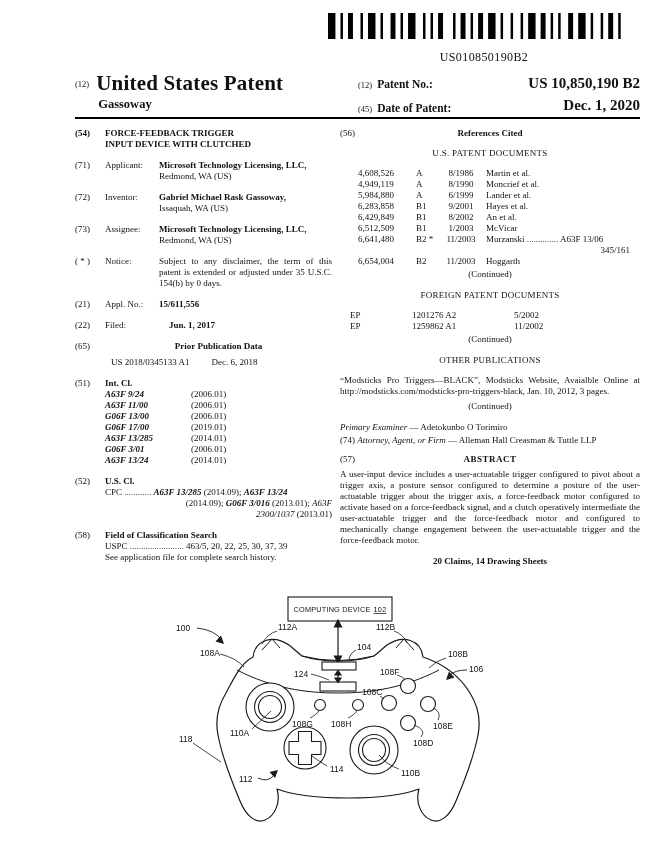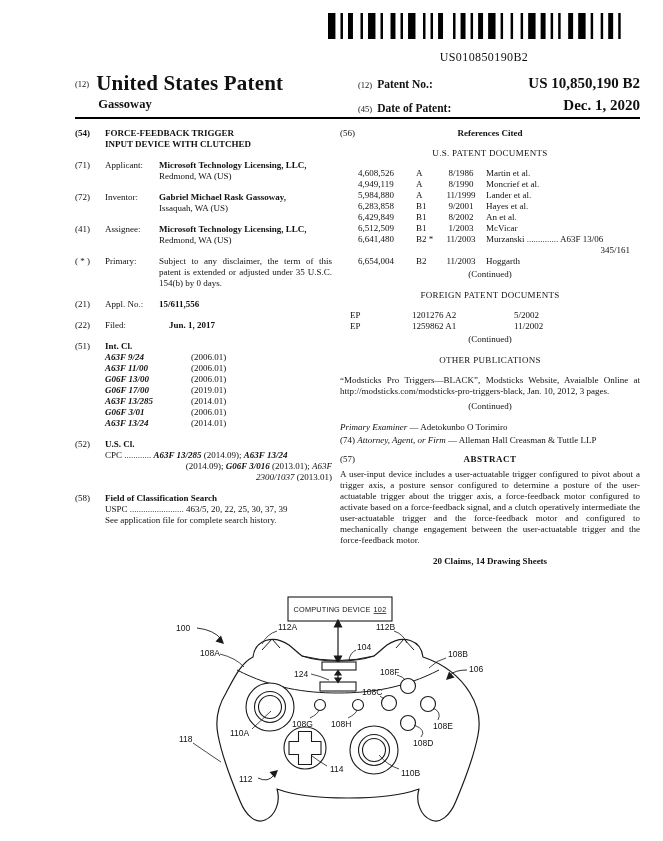--- a/index.html
+++ b/index.html
@@ -140,54 +140,64 @@
       <div class="ebody lblrow">
         <span class="lbl">Inventor:</span>
         <div style="margin-left:6px">
           <div class="b">Gabriel Michael Rask Gassoway,</div>
           <div>Issaquah, WA (US)</div>
         </div>
       </div>
     </div>
 
     <div class="entry">
-      <span class="enum">(41)</span>
+      <span class="enum">(73)</span>
       <div class="ebody lblrow">
         <span class="lbl">Assignee:</span>
         <div style="margin-left:6px">
           <div class="b">Microsoft Technology Licensing, LLC,</div>
           <div>Redmond, WA (US)</div>
         </div>
       </div>
     </div>
 
     <div class="entry">
       <span class="enum">( * )</span>
       <div class="ebody lblrow">
-        <span class="lbl">Primary:</span>
+        <span class="lbl">Notice:</span>
         <div class="jst" style="margin-left:6px;flex:1">Subject to any disclaimer, the term of this patent is extended or adjusted under 35 U.S.C. 154(b) by 0 days.</div>
       </div>
     </div>
 
     <div class="entry">
       <span class="enum">(21)</span>
       <div class="ebody lblrow">
         <span class="lbl">Appl. No.:</span>
         <span class="b" style="margin-left:6px">15/611,556</span>
       </div>
     </div>
 
     <div class="entry">
       <span class="enum">(22)</span>
       <div class="ebody lblrow">
         <span class="lbl">Filed:</span>
         <span class="b" style="margin-left:16px">Jun. 1, 2017</span>
       </div>
     </div>
 
+    <div class="entry">
+      <span class="enum">(65)</span>
+      <div class="ebody">
+        <div class="b ctr" style="margin-bottom:5px">Prior Publication Data</div>
+        <div style="display:flex;margin-left:6px">
+          <span>US 2018/0345133 A1</span>
+          <span style="margin-left:22px">Dec. 6, 2018</span>
+        </div>
+      </div>
+    </div>
 
     <div class="entry">
       <span class="enum">(51)</span>
       <div class="ebody">
         <div class="b">Int. Cl.</div>
         <div class="ic-row">
             <span class="ic-code bi">A63F 9/24</span>
             <span>(2006.01)</span>
           </div>
         <div class="ic-row">
@@ -254,21 +264,21 @@
         </div>
       <div class="usrow">
           <span class="c-no">4,949,119</span>
           <span class="c-kind">A</span>
           <span class="c-date">8/1990</span>
           <span class="c-name">Moncrief et al.</span>
         </div>
       <div class="usrow">
           <span class="c-no">5,984,880</span>
           <span class="c-kind">A</span>
-          <span class="c-date">11/1999</span>
+          <span class="c-date">6/1999</span>
           <span class="c-name">Lander et al.</span>
         </div>
       <div class="usrow">
           <span class="c-no">6,283,858</span>
           <span class="c-kind">B1</span>
           <span class="c-date">9/2001</span>
           <span class="c-name">Hayes et al.</span>
         </div>
       <div class="usrow">
           <span class="c-no">6,429,849</span>

